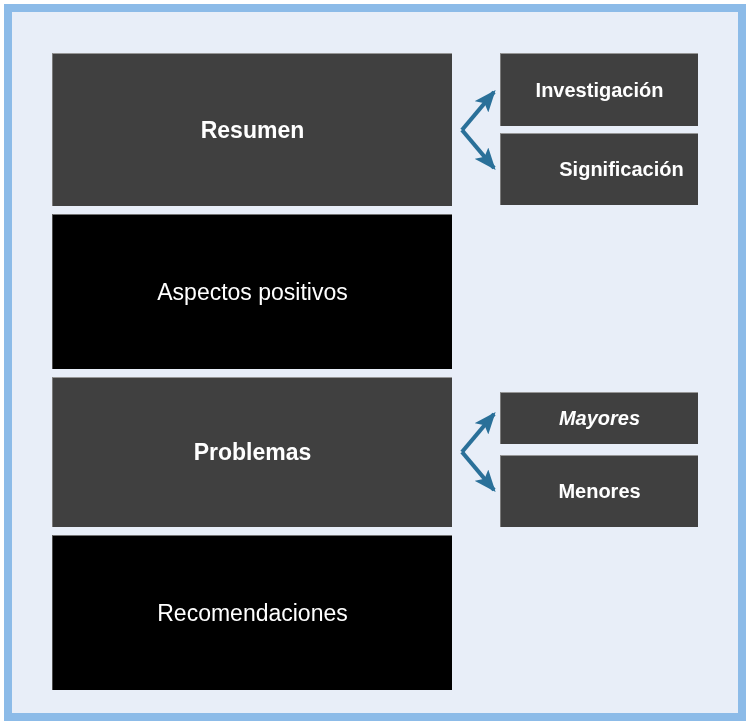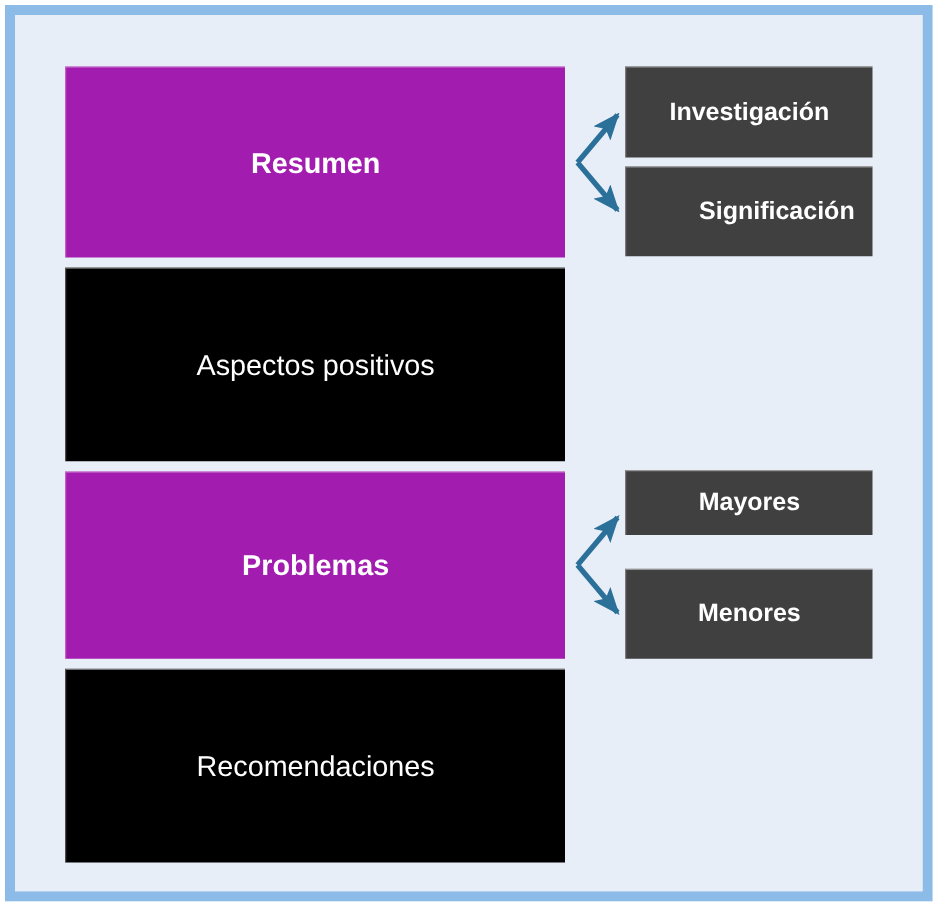--- a/index.html
+++ b/index.html
@@ -44,21 +44,21 @@
     display: flex;
     align-items: center;
     justify-content: center;
     color: #ffffff;
     text-align: center;
     line-height: 1.15;
     border-top: 1px solid rgba(255,255,255,0.45);
     border-left: 1px solid rgba(255,255,255,0.30);
   }
   .box.light {
-    background: #a21caf;
+    background: #404040;
     font-weight: bold;
   }
   .box.dark {
     background: #000000;
     font-weight: normal;
   }
   .box.main {
     font-size: 23px;
   }
   .box.sub {
@@ -100,21 +100,21 @@
   </div>
 
   <div class="box sub" style="left:500px; top:53px; width:198px; height:73px;">
     <span>Investigación</span>
   </div>
 
   <div class="box sub" style="left:500px; top:133px; width:198px; height:72px;padding-left:44px;">
     <span>Significación</span>
   </div>
 
-  <div class="box sub" style="left:500px; top:376px; width:198px; height:52px;">
+  <div class="box sub" style="left:500px; top:392px; width:198px; height:52px;font-style:italic;">
     <span>Mayores</span>
   </div>
 
   <div class="box sub" style="left:500px; top:455px; width:198px; height:72px;">
     <span>Menores</span>
   </div>
 
   <svg class="connectors" viewBox="0 0 750 725" xmlns="http://www.w3.org/2000/svg">
     <defs>
       <marker id="arrowhead" markerWidth="5.2" markerHeight="4.2" refX="4.6" refY="2.1" orient="auto" markerUnits="strokeWidth">

